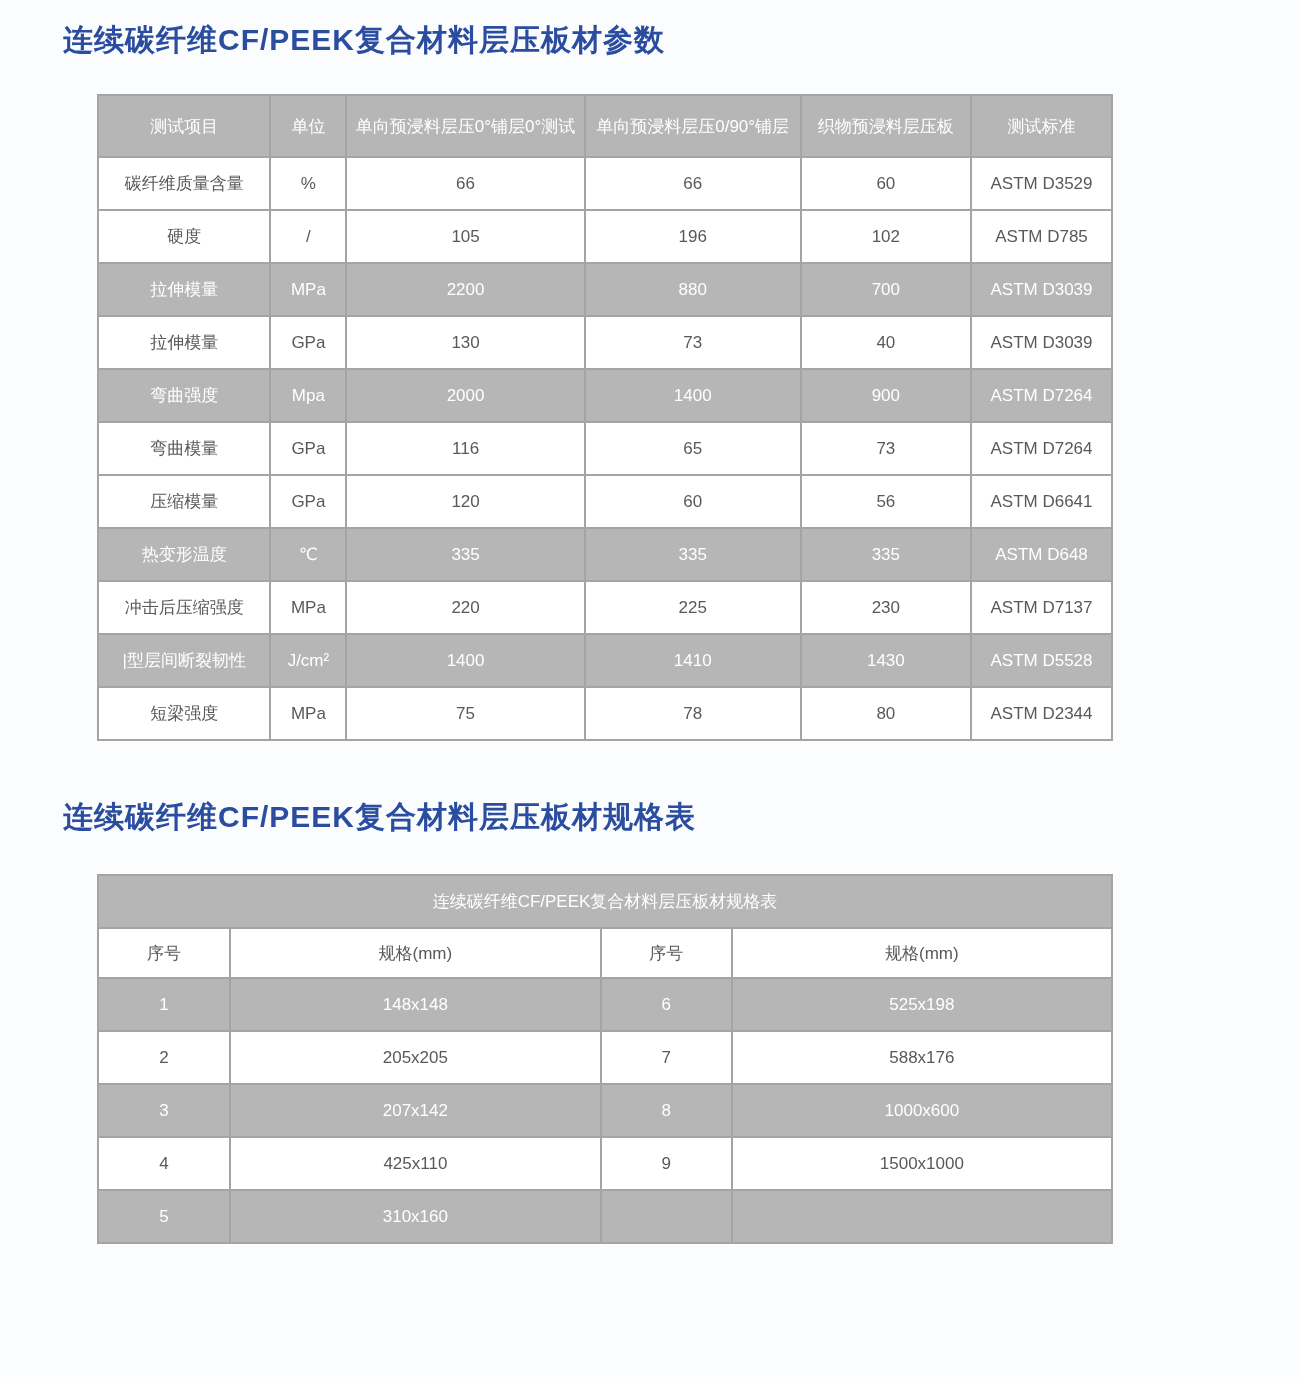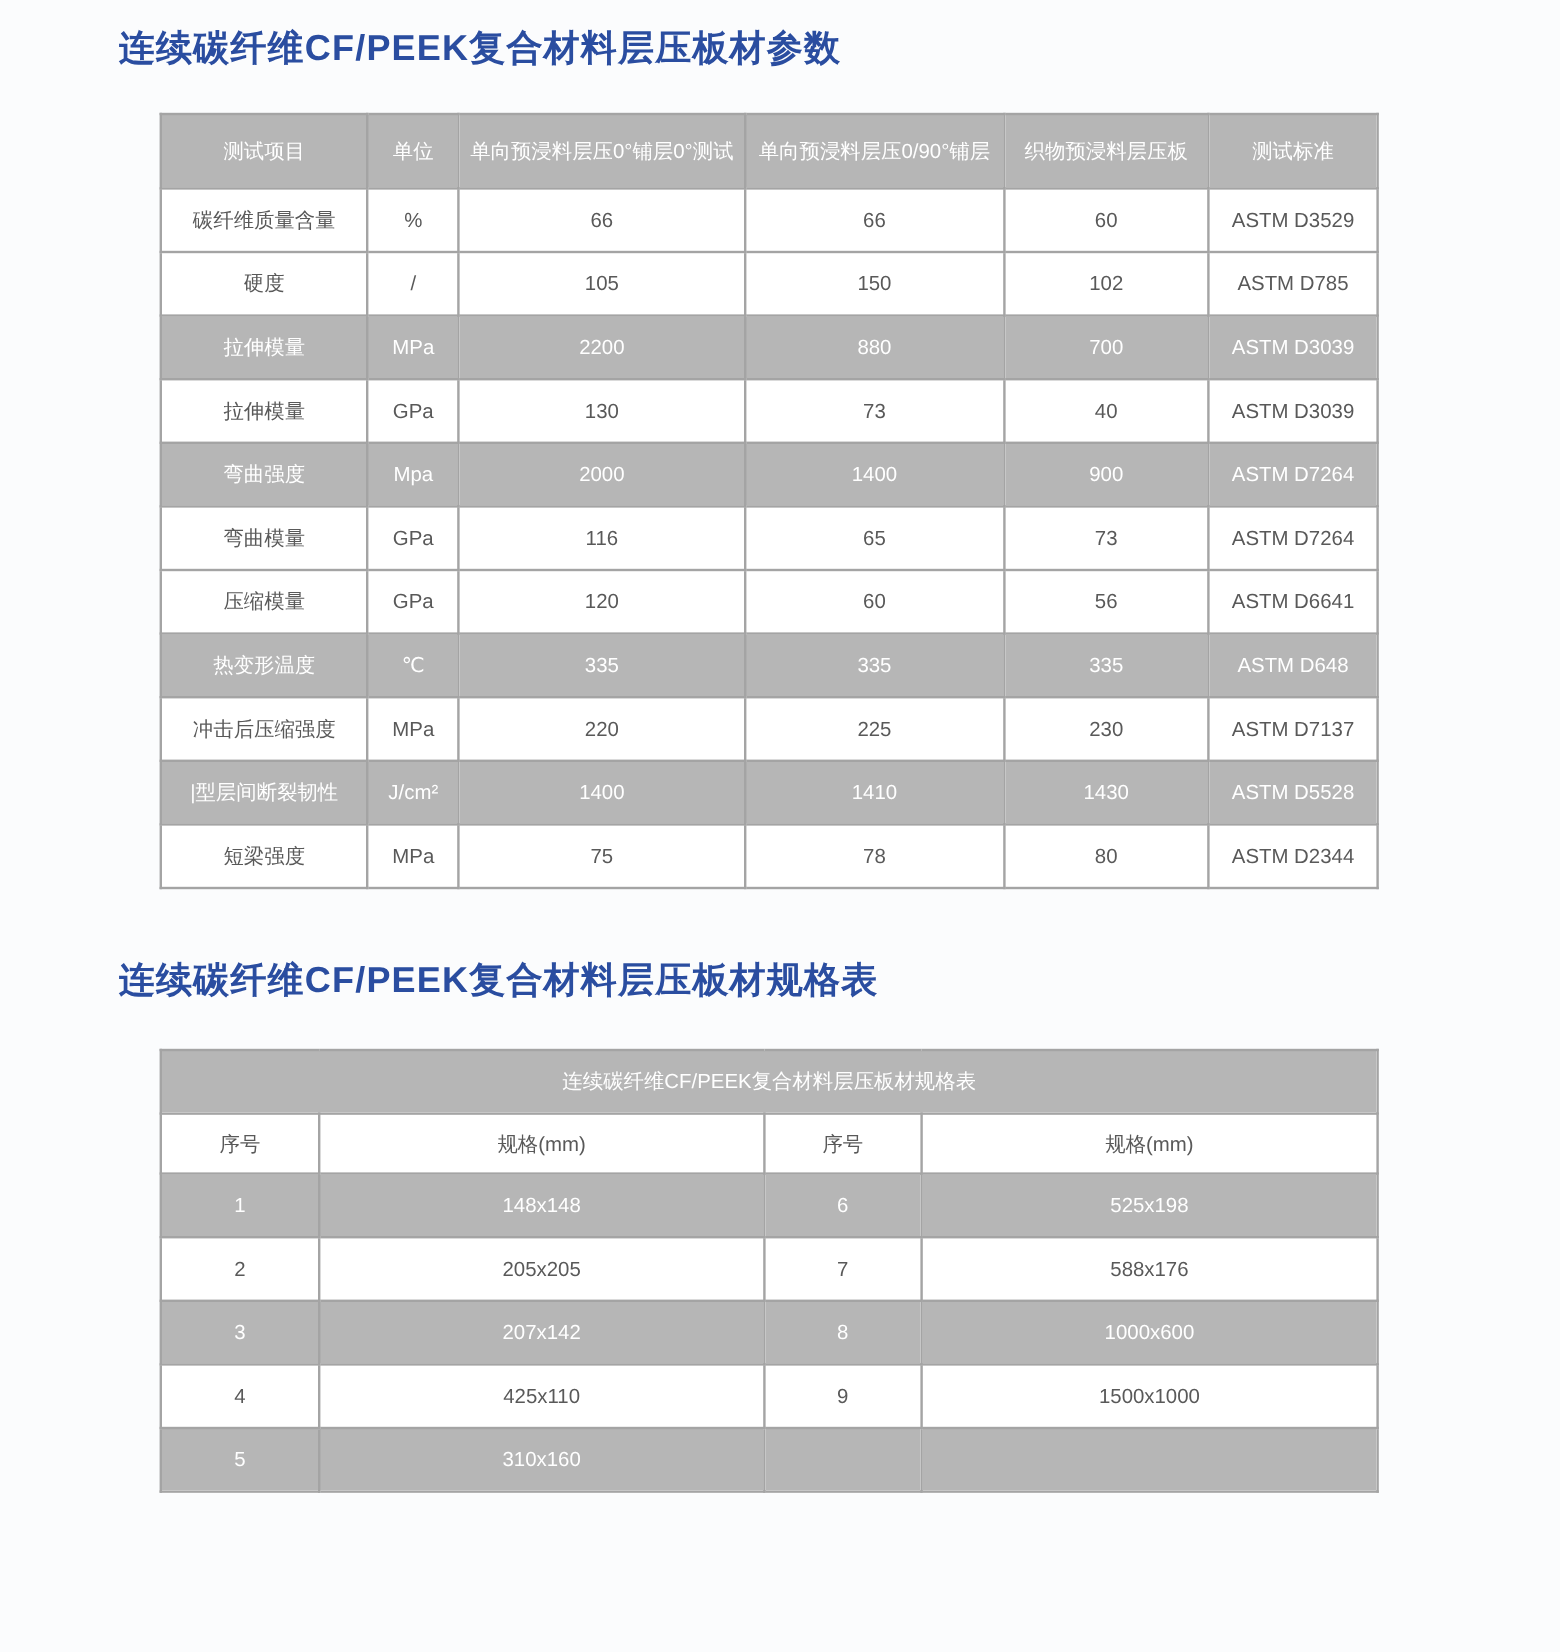--- a/index.html
+++ b/index.html
@@ -10,21 +10,21 @@
     --page-bg:#fbfcfd;
   }
   *{box-sizing:border-box;margin:0;padding:0;}
   html,body{background:var(--page-bg);}
   body{
     width:1300px;height:1377px;
     font-family:"Liberation Sans","DejaVu Sans",sans-serif;
     color:var(--dark-text);
     overflow:hidden;
   }
-  .page{padding-top:20px;padding-left:36px;}
+  .page{padding-top:20px;}
   .section-title{
     margin-left:63px;
     font-size:30px;
     font-weight:bold;
     color:var(--title-blue);
     letter-spacing:1px;
   }
   .section-title.first{margin-top:0;}
   .section-title.second{margin-top:56px;}
   table{
@@ -97,21 +97,21 @@
           <td>%</td>
           <td>66</td>
           <td>66</td>
           <td>60</td>
           <td>ASTM D3529</td>
         </tr>
         <tr class="plain">
           <td>硬度</td>
           <td>/</td>
           <td>105</td>
-          <td>150</td>
+          <td>196</td>
           <td>102</td>
           <td>ASTM D785</td>
         </tr>
         <tr class="band">
           <td>拉伸模量</td>
           <td>MPa</td>
           <td>2200</td>
           <td>880</td>
           <td>700</td>
           <td>ASTM D3039</td>

